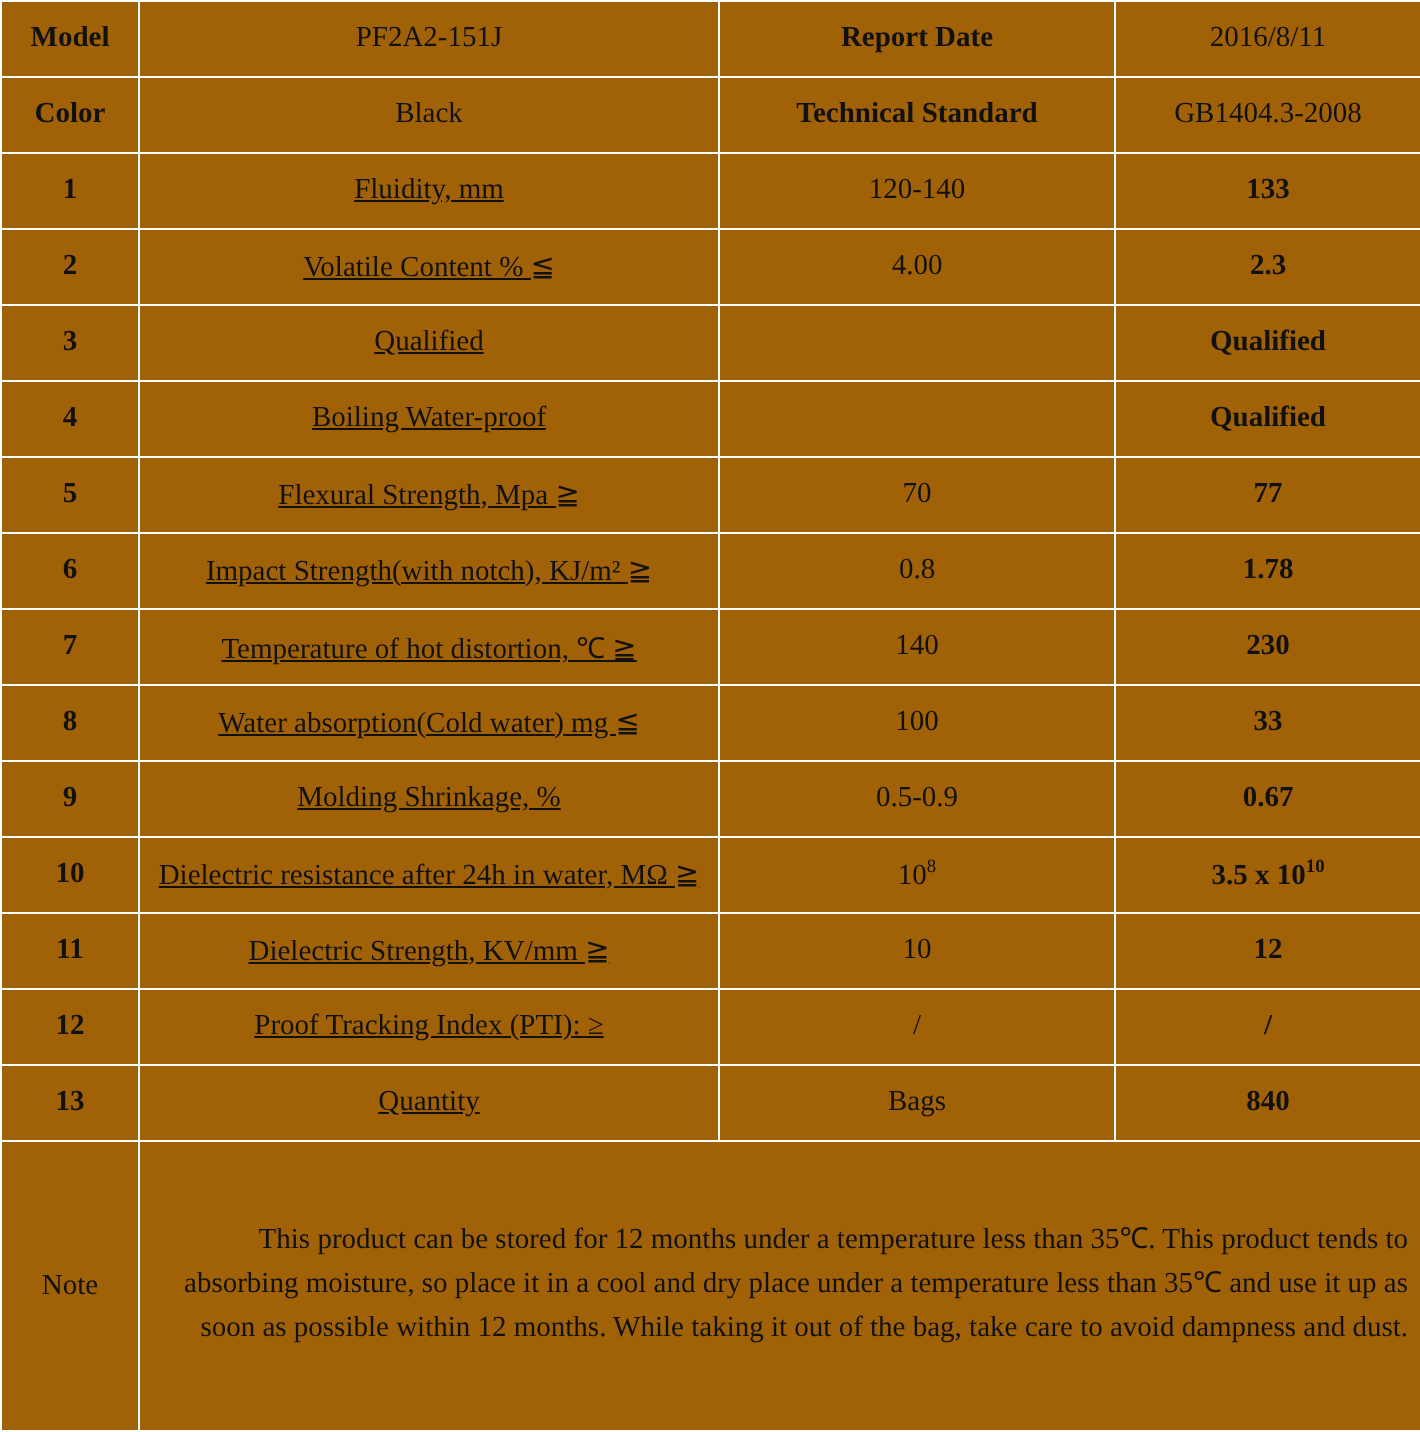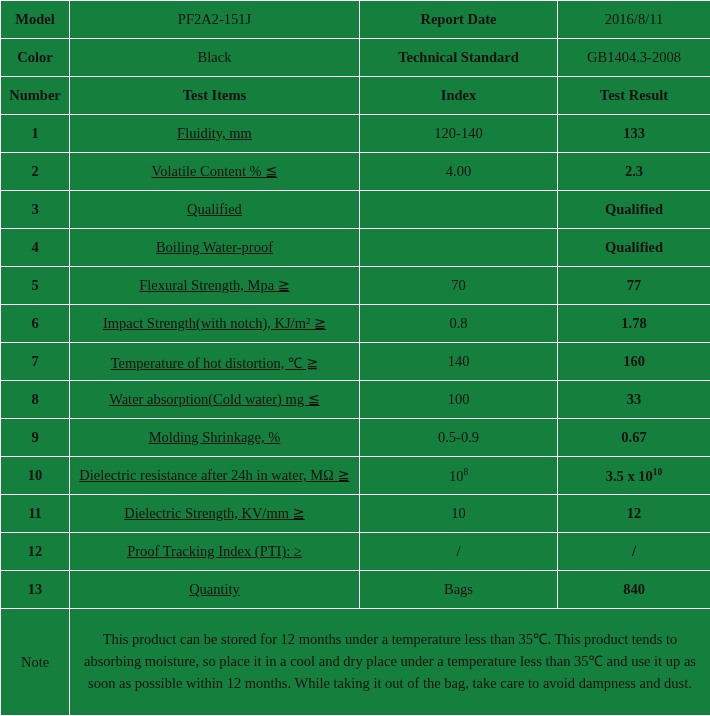--- a/index.html
+++ b/index.html
@@ -11,21 +11,21 @@
     height: 716px;
     background: #5cb544;
     font-family: "Liberation Serif", serif;
     overflow: hidden;
   }
   table.report {
     width: 710px;
     height: 716px;
     border-collapse: collapse;
     table-layout: fixed;
-    background: #15803d;
+    background: #a16207;
   }
   table.report td {
     border: 1px solid #ffffff;
     padding: 4px 6px;
     font-size: 14.5px;
     color: #111111;
     vertical-align: middle;
   }
   
   col.c1 { width: 69px; }
@@ -59,21 +59,21 @@
   .index {
     text-align: center;
     font-size: 14.5px;
   }
   .note-label {
     text-align: center;
     font-weight: normal;
     font-size: 15px;
   }
   .note-text {
-    text-align: center;
+    text-align: right;
     font-size: 14.2px;
     line-height: 1.5;
     padding: 6px 8px;
   }
   sup { font-size: 0.65em; vertical-align: super; }
   .row-h { height: 38px; }
 </style>
 </head>
 <body>
 
@@ -89,26 +89,20 @@
       <td class="hdr-bold">Model</td>
       <td class="ctr">PF2A2-151J</td>
       <td class="hdr-bold">Report Date</td>
       <td class="ctr">2016/8/11</td>
     </tr>
     <tr class="row-h">
       <td class="hdr-bold">Color</td>
       <td class="ctr">Black</td>
       <td class="hdr-bold">Technical Standard</td>
       <td class="ctr">GB1404.3-2008</td>
-    </tr>
-    <tr class="row-h">
-      <td class="hdr-bold">Number</td>
-      <td class="hdr-bold">Test Items</td>
-      <td class="hdr-bold">Index</td>
-      <td class="hdr-bold">Test Result</td>
     </tr>
 
     <tr class="row-h">
       <td class="num">1</td>
       <td class="item">Fluidity, mm</td>
       <td class="index">120-140</td>
       <td class="result">133</td>
     </tr>
     <tr class="row-h">
       <td class="num">2</td>
@@ -137,21 +131,21 @@
     <tr class="row-h">
       <td class="num">6</td>
       <td class="item">Impact Strength(with notch), KJ/m²&nbsp;≧</td>
       <td class="index">0.8</td>
       <td class="result">1.78</td>
     </tr>
     <tr class="row-h">
       <td class="num">7</td>
       <td class="item">Temperature of hot distortion, ℃&nbsp;≧</td>
       <td class="index">140</td>
-      <td class="result">160</td>
+      <td class="result">230</td>
     </tr>
     <tr class="row-h">
       <td class="num">8</td>
       <td class="item">Water absorption(Cold water) mg&nbsp;≦</td>
       <td class="index">100</td>
       <td class="result">33</td>
     </tr>
     <tr class="row-h">
       <td class="num">9</td>
       <td class="item">Molding Shrinkage, %</td>

